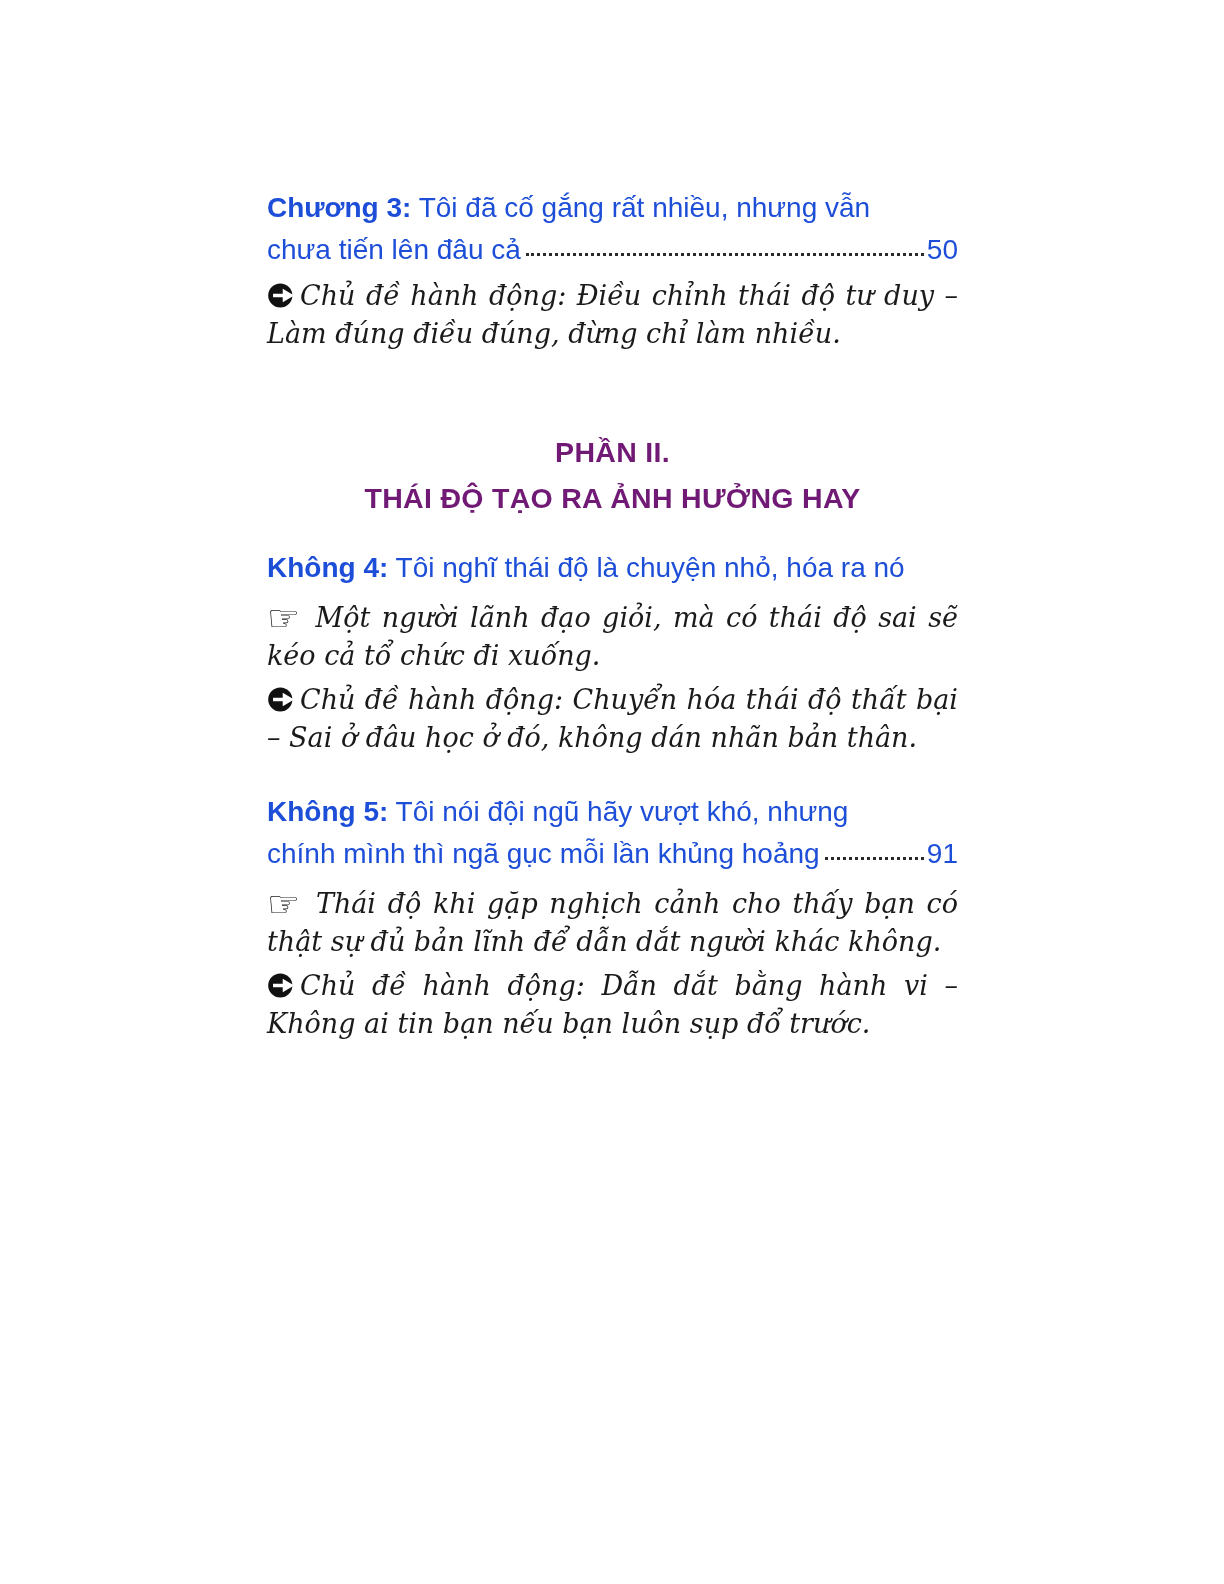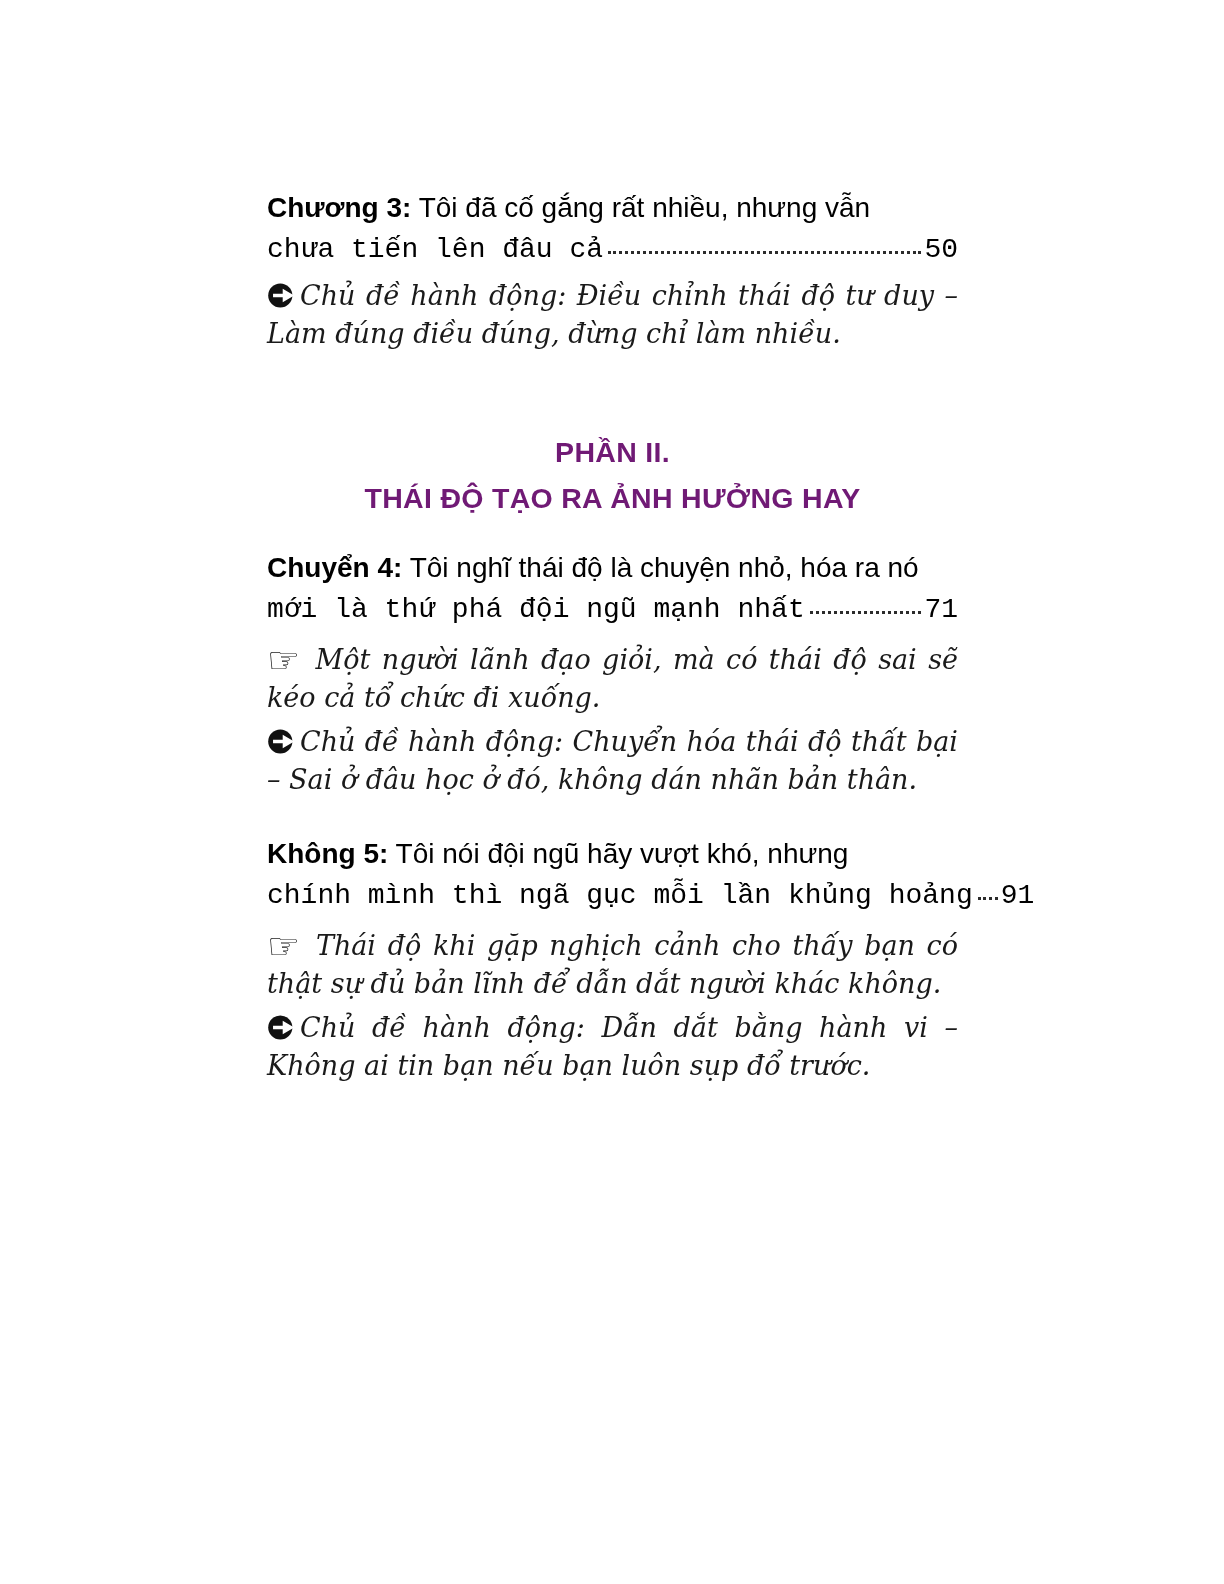--- a/index.html
+++ b/index.html
@@ -16,26 +16,26 @@
   }
   .content {
     position: absolute;
     left: 267px; top: 187px;
     width: 691px;
   }
   
   .t1, .t2 {
     font-size: 28px;
     line-height: 42px;
-    color: #000000;
+    color: #1d4ed8;
     font-family: "Liberation Sans", sans-serif;
   }
   .t1 { white-space: nowrap; }
   .chap-label { font-weight: bold; }
-  .t2 { display: flex; align-items: baseline; font-family: Liberation Mono, monospace; }
+  .t2 { display: flex; align-items: baseline; }
   .t2 .line2-text { white-space: nowrap; }
   .leader {
     flex: 1 1 auto;
     border-bottom: 3px dotted #2b2b2b;
     margin: 0 3px 0 5px;
     position: relative;
     top: -3px;
     min-width: 20px;
   }
   .pageno { white-space: nowrap; text-align: center; }
@@ -96,26 +96,21 @@
             </svg></span><strong class="action-label">Chủ đề hành động:</strong> <span>Điều chỉnh thái độ tư duy – Làm đúng điều đúng, đừng chỉ làm nhiều.</span></p>
     </section>
 
     <header class="part-header">
       <div>PHẦN II.</div>
       <div>THÁI ĐỘ TẠO RA ẢNH HƯỞNG HAY</div>
     </header>
 
     <section class="entry">
       <div class="title">
-        <div class="t1"><span class="chap-label">Chuyển 4:</span> <span>Tôi nghĩ thái độ là chuyện nhỏ, hóa ra nó</span></div>
-        <div class="t2">
-            <span class="line2-text">mới là thứ phá đội ngũ mạnh nhất</span>
-            <span class="leader"></span>
-            <span class="pageno">71</span>
-          </div>
+        <div class="t1"><span class="chap-label">Không 4:</span> <span>Tôi nghĩ thái độ là chuyện nhỏ, hóa ra nó</span></div>
       </div>
       <p class="insight"><span class="hand">☞</span> <span>Một người lãnh đạo giỏi, mà có thái độ sai sẽ kéo cả tổ chức đi xuống.</span></p>
       <p class="action"><span class="arrow"><svg viewBox="0 0 24 24" aria-hidden="true">
               <circle cx="11" cy="12" r="10" fill="#111111"></circle>
               <polygon points="5,10.6 13,10.6 13,6.4 22.5,12 13,17.6 13,13.4 5,13.4" fill="#ffffff"></polygon>
             </svg></span><strong class="action-label">Chủ đề hành động:</strong> <span>Chuyển hóa thái độ thất bại – Sai ở đâu học ở đó, không dán nhãn bản thân.</span></p>
     </section>
 
     <section class="entry entry-5">
       <div class="title">

